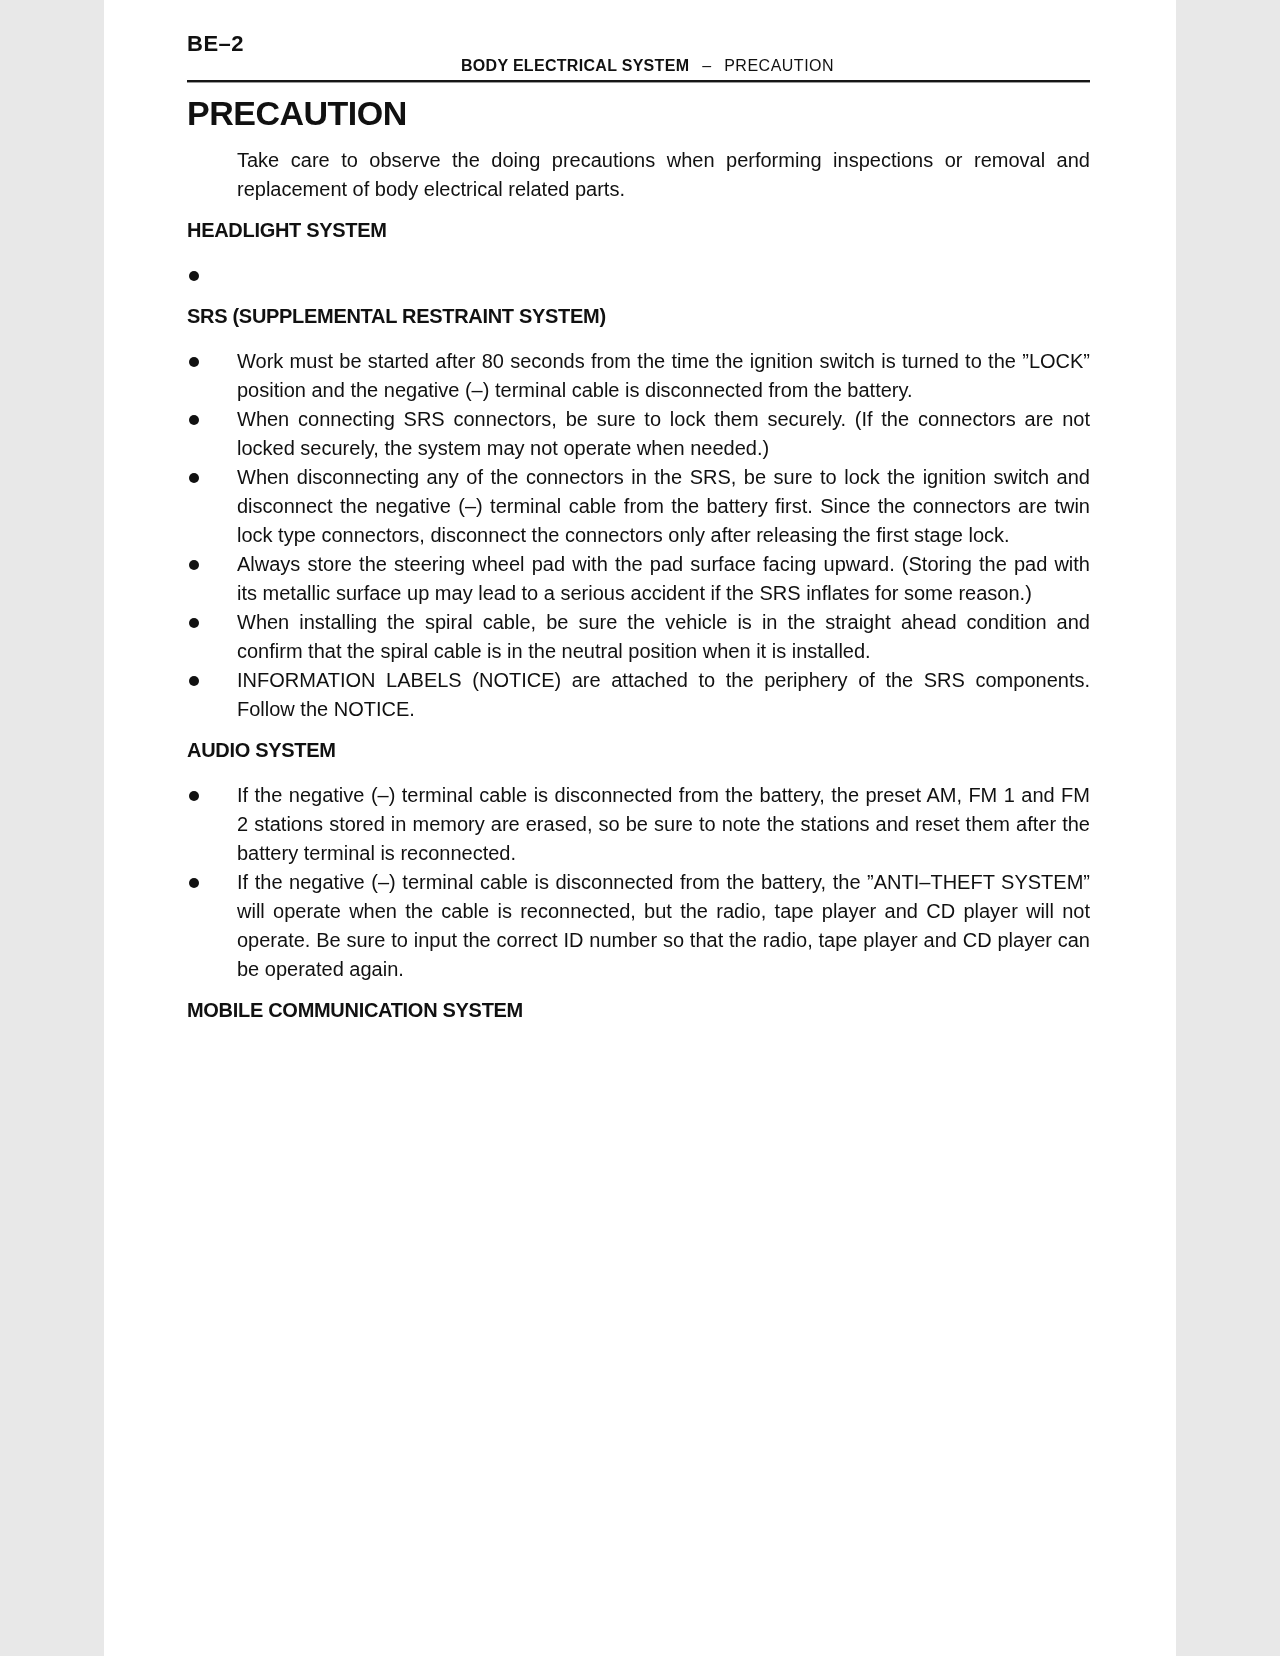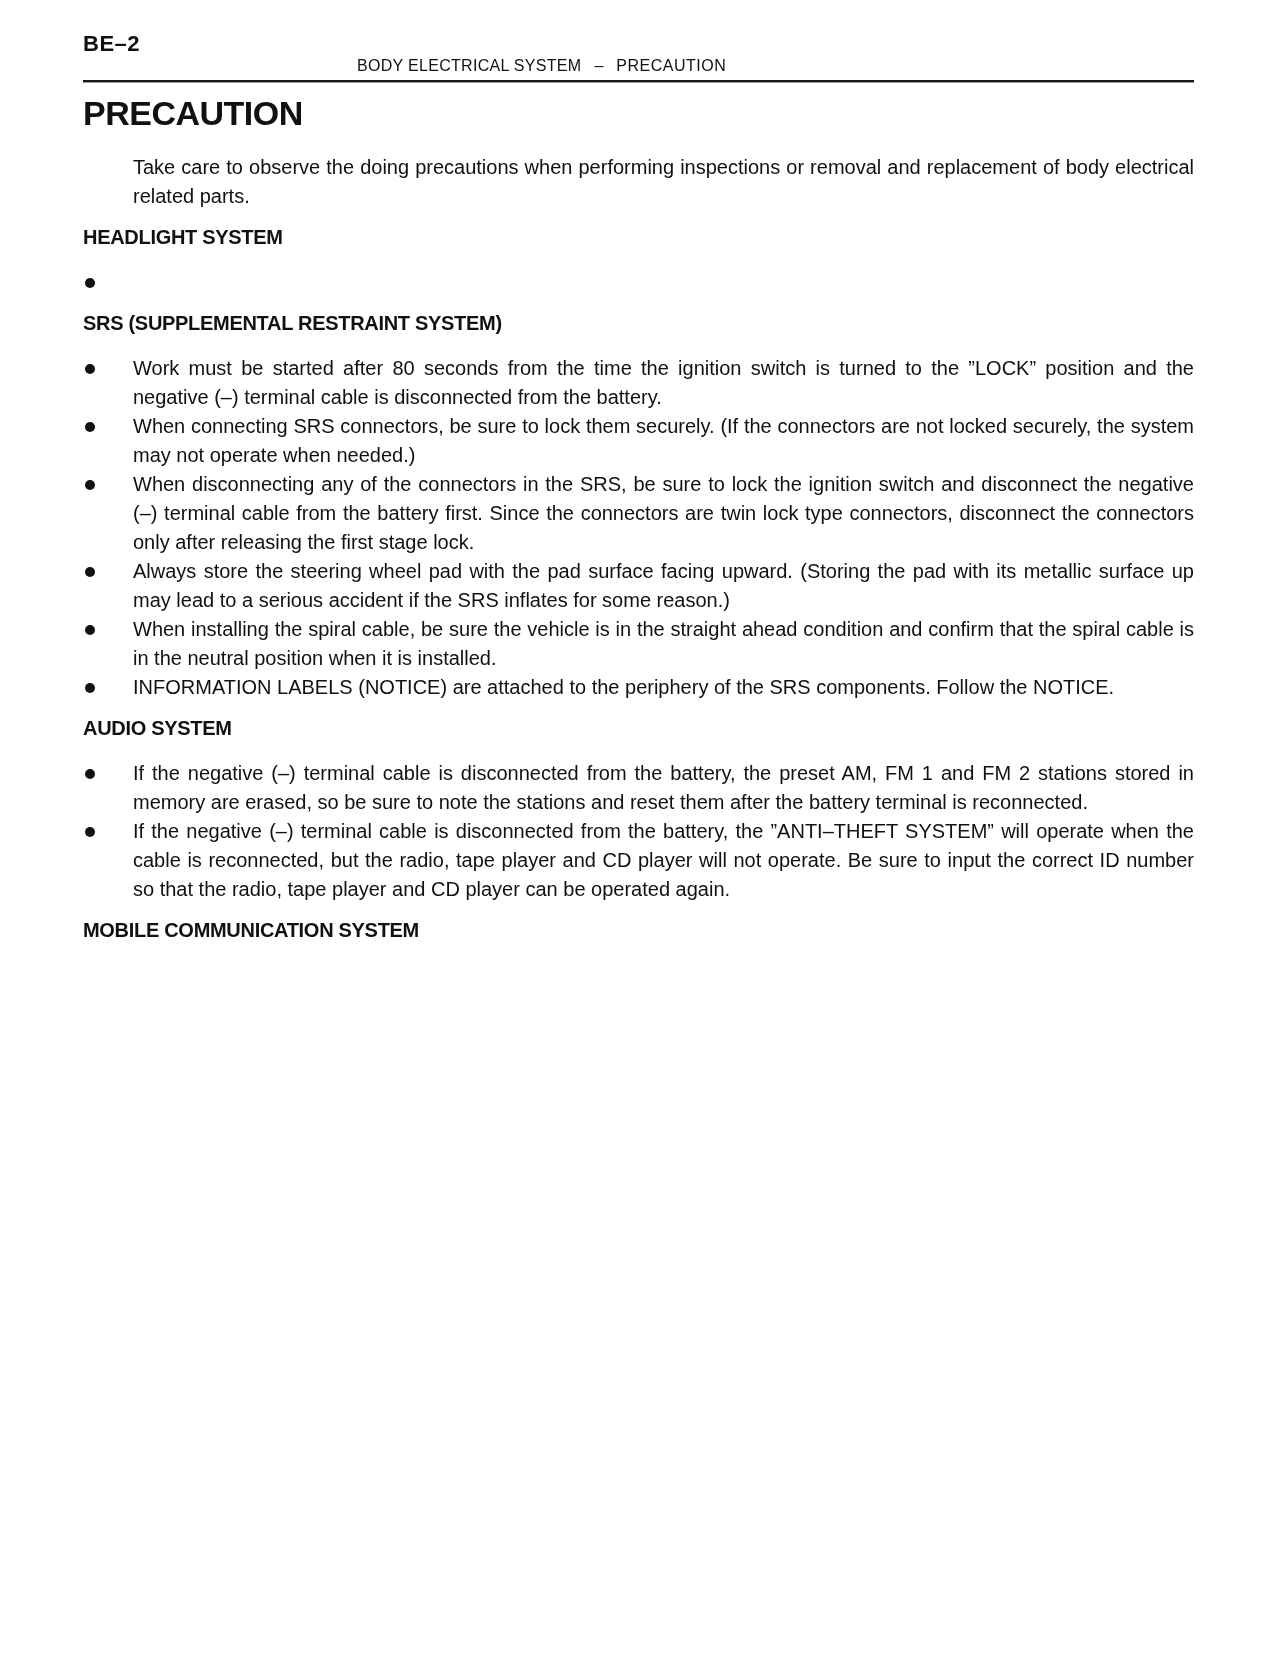--- a/index.html
+++ b/index.html
@@ -1,21 +1,21 @@
 <!DOCTYPE html>
 <html><head>
 <meta charset="utf-8">
 <style>
   * { margin: 0; padding: 0; box-sizing: border-box; }
   html, body { background: #e8e8e8; }
   body { font-family: "Liberation Sans", sans-serif; color: #111; }
 
   .page {
     position: relative;
-    width: 1280px;
+    width: 1072px;
     height: 1656px;
     margin: 0 auto;
     background: #ffffff;
     padding: 33px 86px 0 83px;
     overflow: hidden;
   }
 
   
   .page-number {
     font-size: 22px;
@@ -23,40 +23,40 @@
     letter-spacing: 0.5px;
     line-height: 1.0;
   }
   .breadcrumb {
     margin-top: 2px;
     padding-left: 274px;
     font-size: 16px;
     line-height: 1.15;
     white-space: nowrap;
   }
-  .crumb-bold { font-weight: normal; letter-spacing: 0.3px; }
+  .crumb-bold { font-weight: bold; letter-spacing: 0.3px; }
   .crumb-sep { margin: 0 13px; font-weight: normal; }
   .crumb-current { font-weight: normal; letter-spacing: 0.5px; }
   .rule {
     margin-top: 5px;
     height: 3px;
     background: #161616;
     border-bottom: 1px solid #9a9a9a;
   }
 
   
   h1 {
     margin-top: 13px;
     font-size: 34px;
     font-weight: bold;
     letter-spacing: -0.5px;
     line-height: 1.05;
   }
   .intro {
-    margin: 21px 0 0 50px;
+    margin: 14px 0 0 50px;
     font-size: 20px;
     line-height: 29px;
     text-align: justify;
   }
 
   
   section h2 {
     margin-top: 15px;
     font-size: 20px;
     font-weight: bold;

